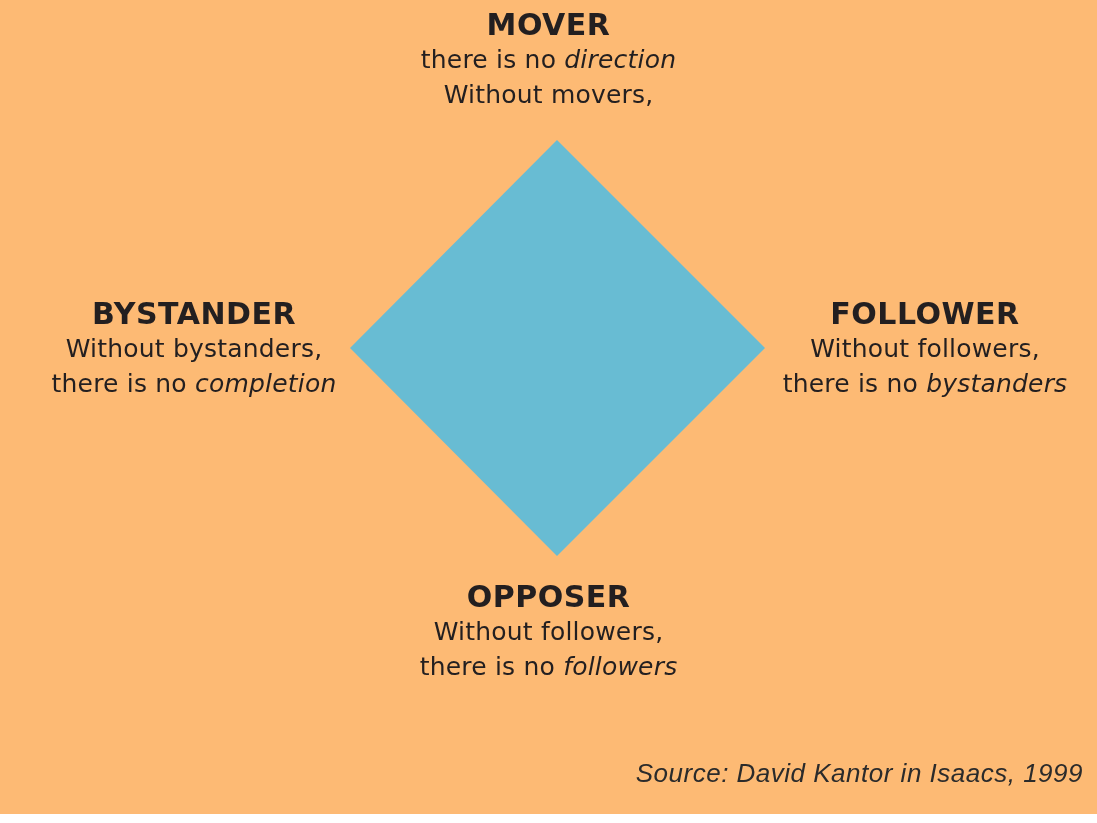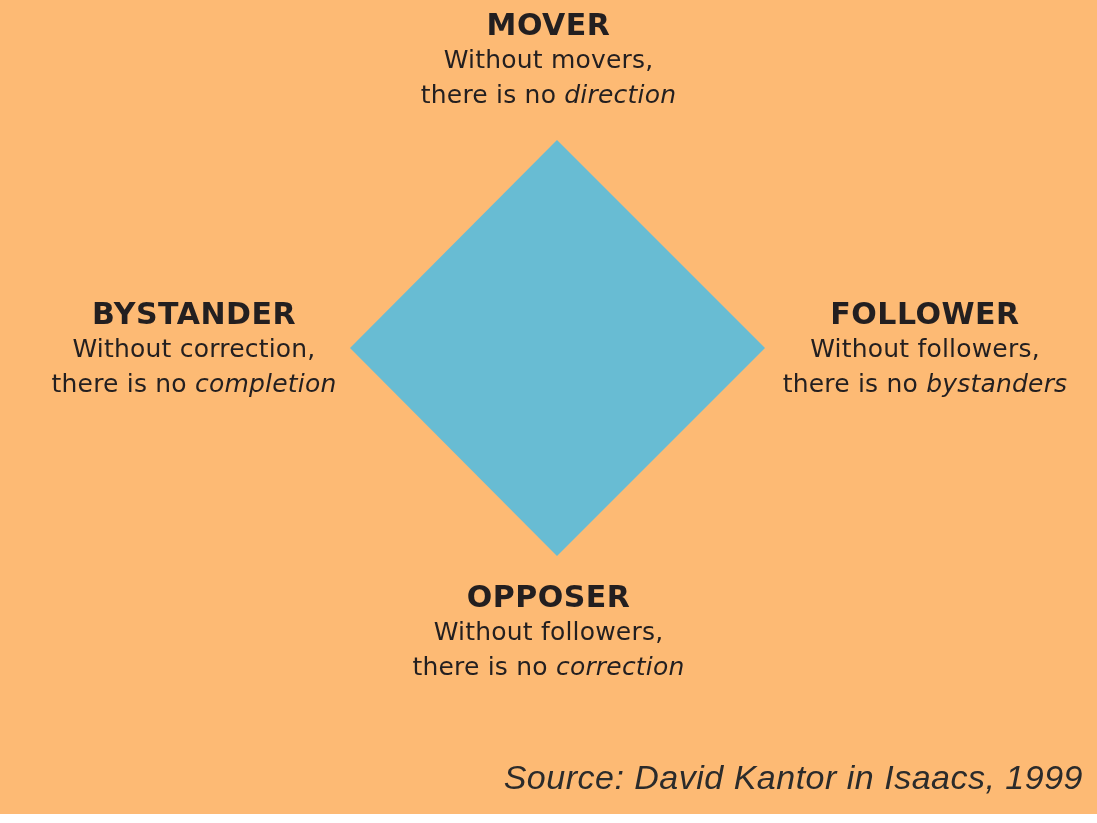--- a/index.html
+++ b/index.html
@@ -57,53 +57,53 @@
     left: 0;
     width: 1097px;
     top: 579px;
   }
   .source-line {
     position: absolute;
     right: 14px;
     top: 758px;
     font-family: "Liberation Sans", sans-serif;
     font-style: italic;
-    font-size: 34px;
+    font-size: 26px;
     color: #2b2b2b;
     letter-spacing: 0.5px;
   }
 </style>
 </head>
 <body>
 
 <div class="canvas">
 
   <svg class="diamond-svg" width="1097" height="823" viewBox="0 0 1097 823">
     <polygon points="557,140 765,348 557,556 350,348" fill="#68BCD3"></polygon>
   </svg>
 
   <div class="node-label label-top">
     <div class="node-title">MOVER</div>
+    <div class="node-line"><span>there is no </span><span class="keyword">direction</span></div>
     <div class="node-line">Without movers,</div>
-    <div class="node-line"><span>there is no </span><span class="keyword">direction</span></div>
   </div>
 
   <div class="node-label label-left">
     <div class="node-title">BYSTANDER</div>
-    <div class="node-line">Without correction,</div>
+    <div class="node-line">Without bystanders,</div>
     <div class="node-line"><span>there is no </span><span class="keyword">completion</span></div>
   </div>
 
   <div class="node-label label-right">
     <div class="node-title">FOLLOWER</div>
     <div class="node-line">Without followers,</div>
     <div class="node-line"><span>there is no </span><span class="keyword">bystanders</span></div>
   </div>
 
   <div class="node-label label-bottom">
     <div class="node-title">OPPOSER</div>
     <div class="node-line">Without followers,</div>
-    <div class="node-line"><span>there is no </span><span class="keyword">correction</span></div>
+    <div class="node-line"><span>there is no </span><span class="keyword">followers</span></div>
   </div>
 
   <div class="source-line">Source: David Kantor in Isaacs, 1999</div>
 
 </div>
 
 </body></html>

